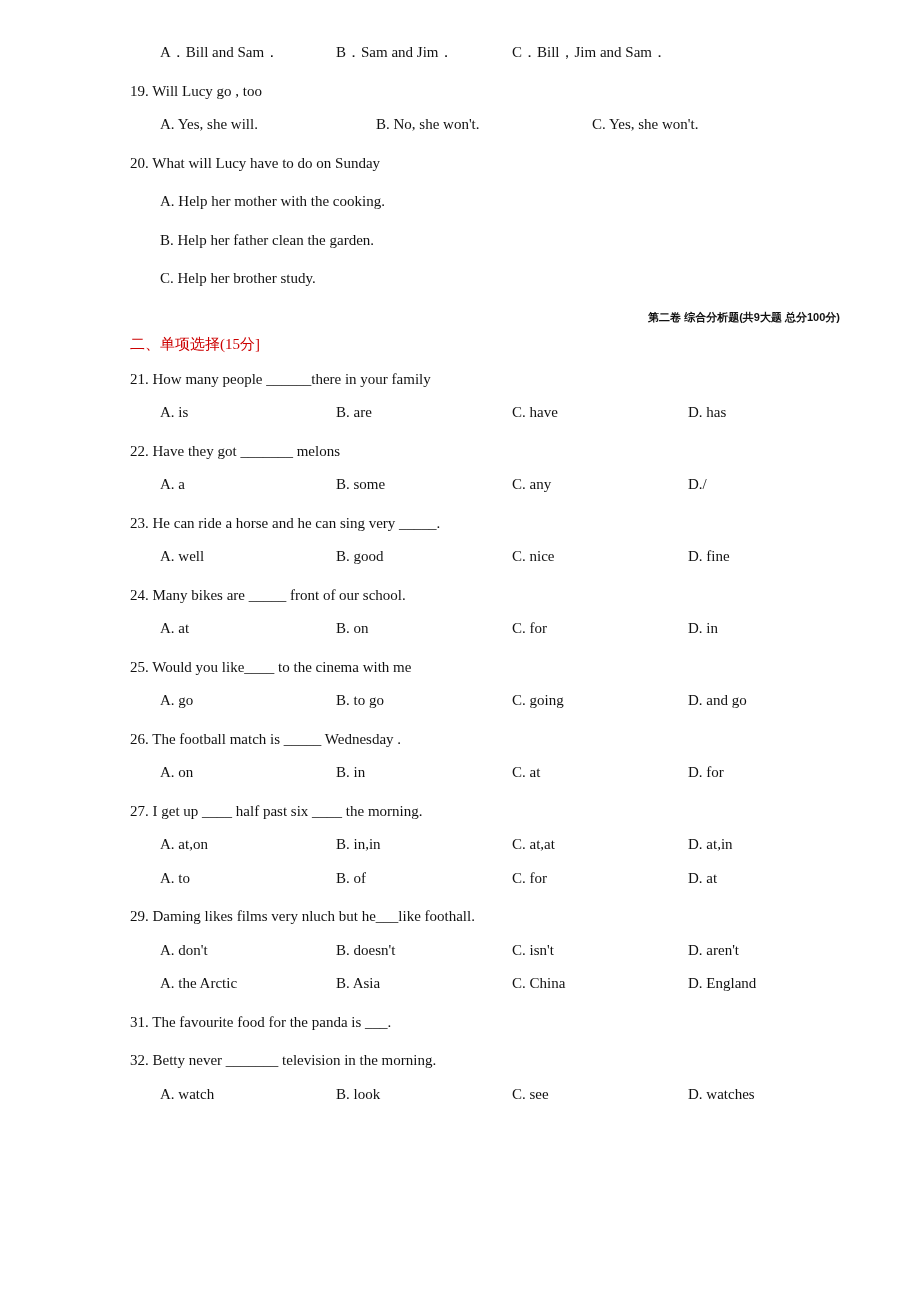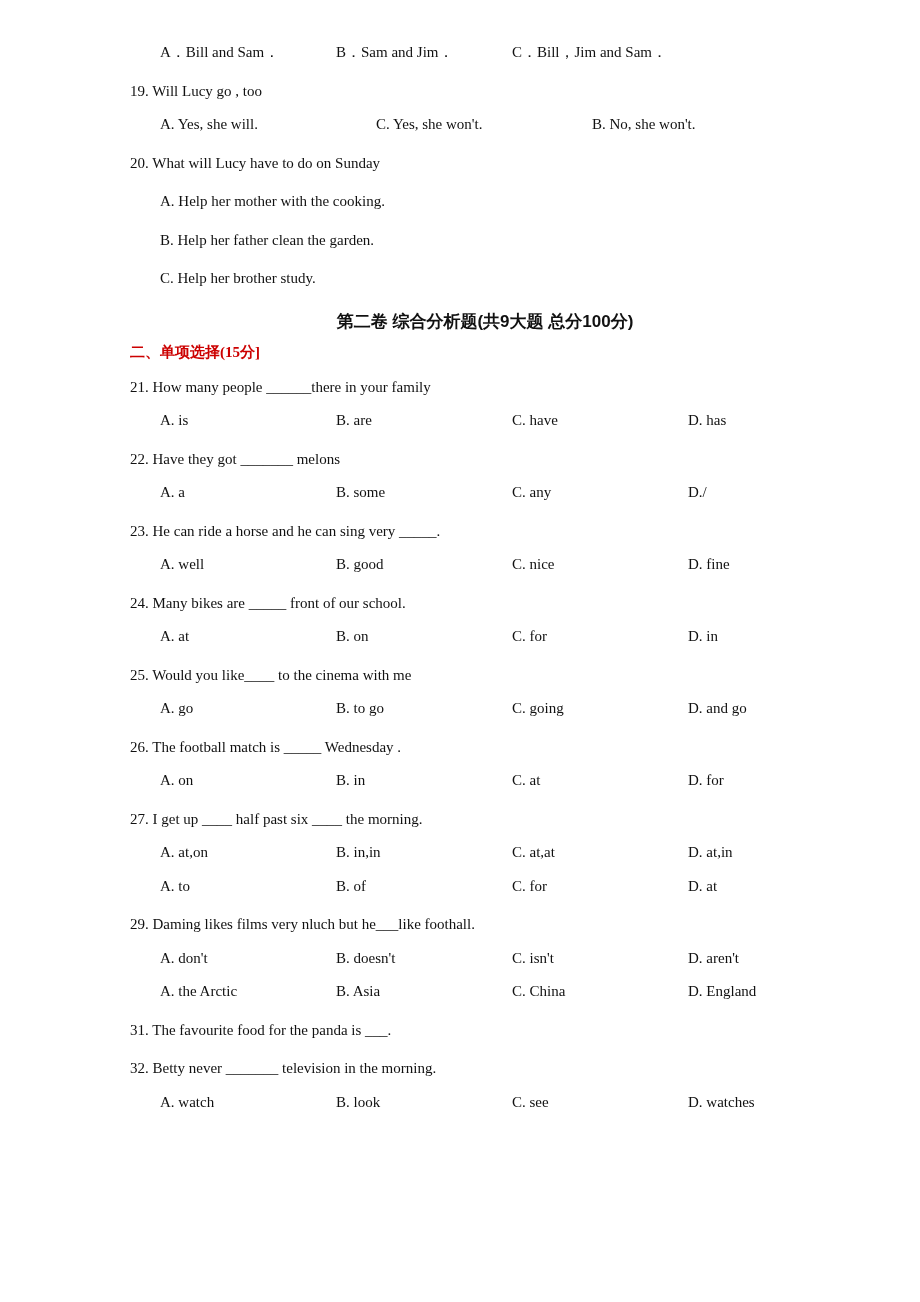--- a/index.html
+++ b/index.html
@@ -28,51 +28,51 @@
       padding-left: 30px;
     }
     .option {
       min-width: 160px;
       line-height: 1.7;
     }
     .option-wide {
       min-width: 200px;
     }
     .section-title {
-      text-align: center;
-      font-size: 17px;
+      text-align: right;
+      font-size: 11px;
       font-weight: bold;
       margin: 18px 0 10px 0;
       font-family: "SimHei", "Microsoft YaHei", sans-serif;
     }
     .section-label {
       color: #c00;
       font-size: 15px;
       font-family: "SimSun", serif;
       margin-bottom: 10px;
-      font-weight: bold;
+      font-weight: normal;
     }
     .indent {
       padding-left: 30px;
     }
   </style>
 </head>
 <body>
 
 <div class="options-row">
   <span class="option">A．Bill and Sam．</span>
   <span class="option">B．Sam and Jim．</span>
   <span class="option">C．Bill，Jim and Sam．</span>
 </div>
 
 <div class="line">19. Will Lucy go , too</div>
 <div class="options-row">
   <span class="option option-wide">A. Yes, she will.</span>
+  <span class="option option-wide">B. No, she won't.</span>
   <span class="option option-wide">C. Yes, she won't.</span>
-  <span class="option option-wide">B. No, she won't.</span>
 </div>
 
 <div class="line">20. What will Lucy have to do on Sunday</div>
 <div class="line indent">A. Help her mother with the cooking.</div>
 <div class="line indent">B. Help her father clean the garden.</div>
 <div class="line indent">C. Help her brother study.</div>
 
 <div class="section-title">第二卷   综合分析题(共9大题  总分100分)</div>
 
 <div class="section-label">二、单项选择(15分]</div>

